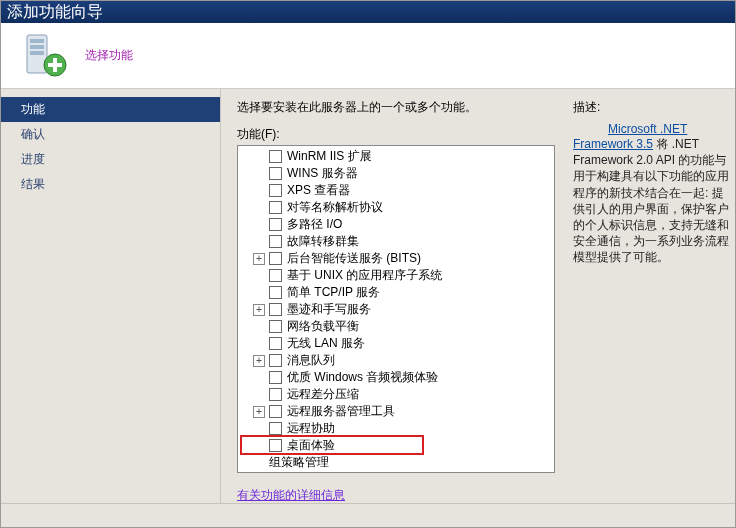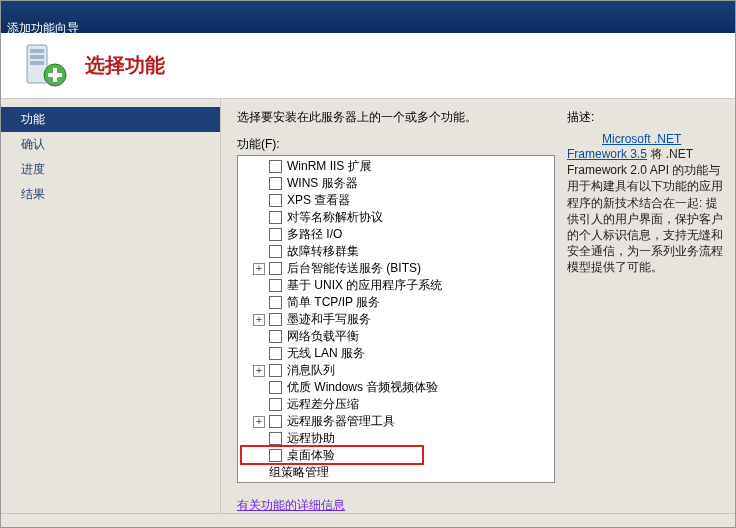--- a/index.html
+++ b/index.html
@@ -11,56 +11,56 @@
     width: 736px;
     height: 528px;
     overflow: hidden;
     border: 1px solid #999;
   }
   .titlebar {
     background: linear-gradient(#1b3e7a, #0e2c5e);
     color: #fff;
     height: 22px;
     line-height: 22px;
-    padding: 16px 6px;
-    font-size: 12px;
+    padding: 0 6px;
+    font-size: 16px;
     font-family: Liberation Serif, serif;
   }
   .header {
     background: #fff;
     height: 66px;
     border-bottom: 1px solid #ccc;
     padding: 8px 4px 8px 20px;
     display: flex;
     align-items: center;
     gap: 14px;
   }
   .header .icon-wrap { width: 50px; height: 50px; position: relative; }
-  .header h1 { font-size: 20px; font-weight: bold; margin: 0; color: #b91c1c; }
+  .header h1 { font-size: 12px; font-weight: normal; margin: 0; color: #a21caf; }
   .main { display: flex; height: 414px; background: #e7e4de; }
   .sidebar {
     width: 220px;
     padding: 8px 0;
     border-right: 1px solid #c8c4bc;
   }
   .sidebar-item {
     padding: 4px 20px;
     color: #2a4170;
     cursor: pointer;
     font-size: 12px;
   }
   .sidebar-item.selected {
     background: #1f3f77;
     color: #fff;
   }
   .content {
     flex: 1;
     padding: 10px 4px 10px 16px;
     display: flex;
-    gap: 12px;
+    gap: 18px;
   }
   .feature-col { width: 318px; }
   .intro { margin-bottom: 10px; }
   .label-f { margin-bottom: 2px; }
   .tree-box {
     background: #fff;
     border: 1px solid #8a8a8a;
     height: 328px;
     overflow-y: auto;
     padding: 2px 7px;

